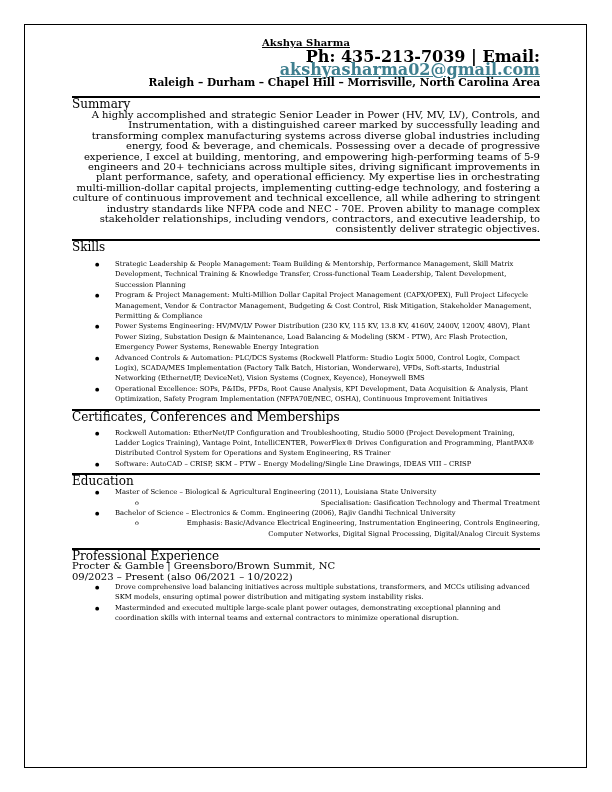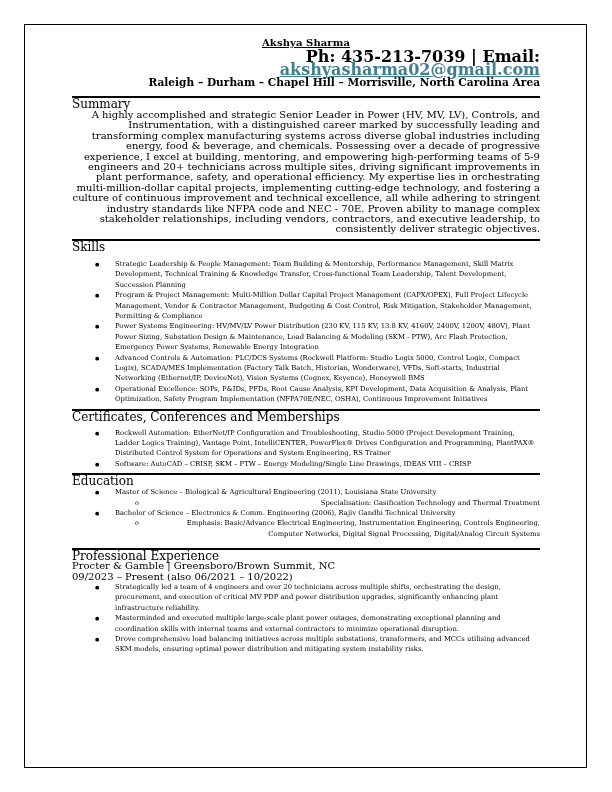--- a/index.html
+++ b/index.html
@@ -73,17 +73,16 @@
         <li>Emphasis: Basic/Advance Electrical Engineering, Instrumentation Engineering, Controls Engineering, Computer Networks, Digital Signal Processing, Digital/Analog Circuit Systems</li>
       </ul>
     </li>
   </ul>
 
   <div class="rule"></div>
   <div class="sec-head">Professional Experience</div>
   <div class="exp-line">Procter &amp; Gamble | Greensboro/Brown Summit, NC</div>
   <div class="exp-line">09/2023 – Present (also 06/2021 – 10/2022)</div>
   <ul class="bul">
-    <li>Strategically led a team of 4 engineers and over 20 technicians across multiple shifts, orchestrating the design, procurement, and execution of critical MV PDP and power distribution upgrades, significantly enhancing plant infrastructure reliability.</li>
+    <li>Drove comprehensive load balancing initiatives across multiple substations, transformers, and MCCs utilising advanced SKM models, ensuring optimal power distribution and mitigating system instability risks.</li>
     <li>Masterminded and executed multiple large-scale plant power outages, demonstrating exceptional planning and coordination skills with internal teams and external contractors to minimize operational disruption.</li>
-    <li>Drove comprehensive load balancing initiatives across multiple substations, transformers, and MCCs utilising advanced SKM models, ensuring optimal power distribution and mitigating system instability risks.</li>
   </ul>
 </div>
 
 </body></html>

